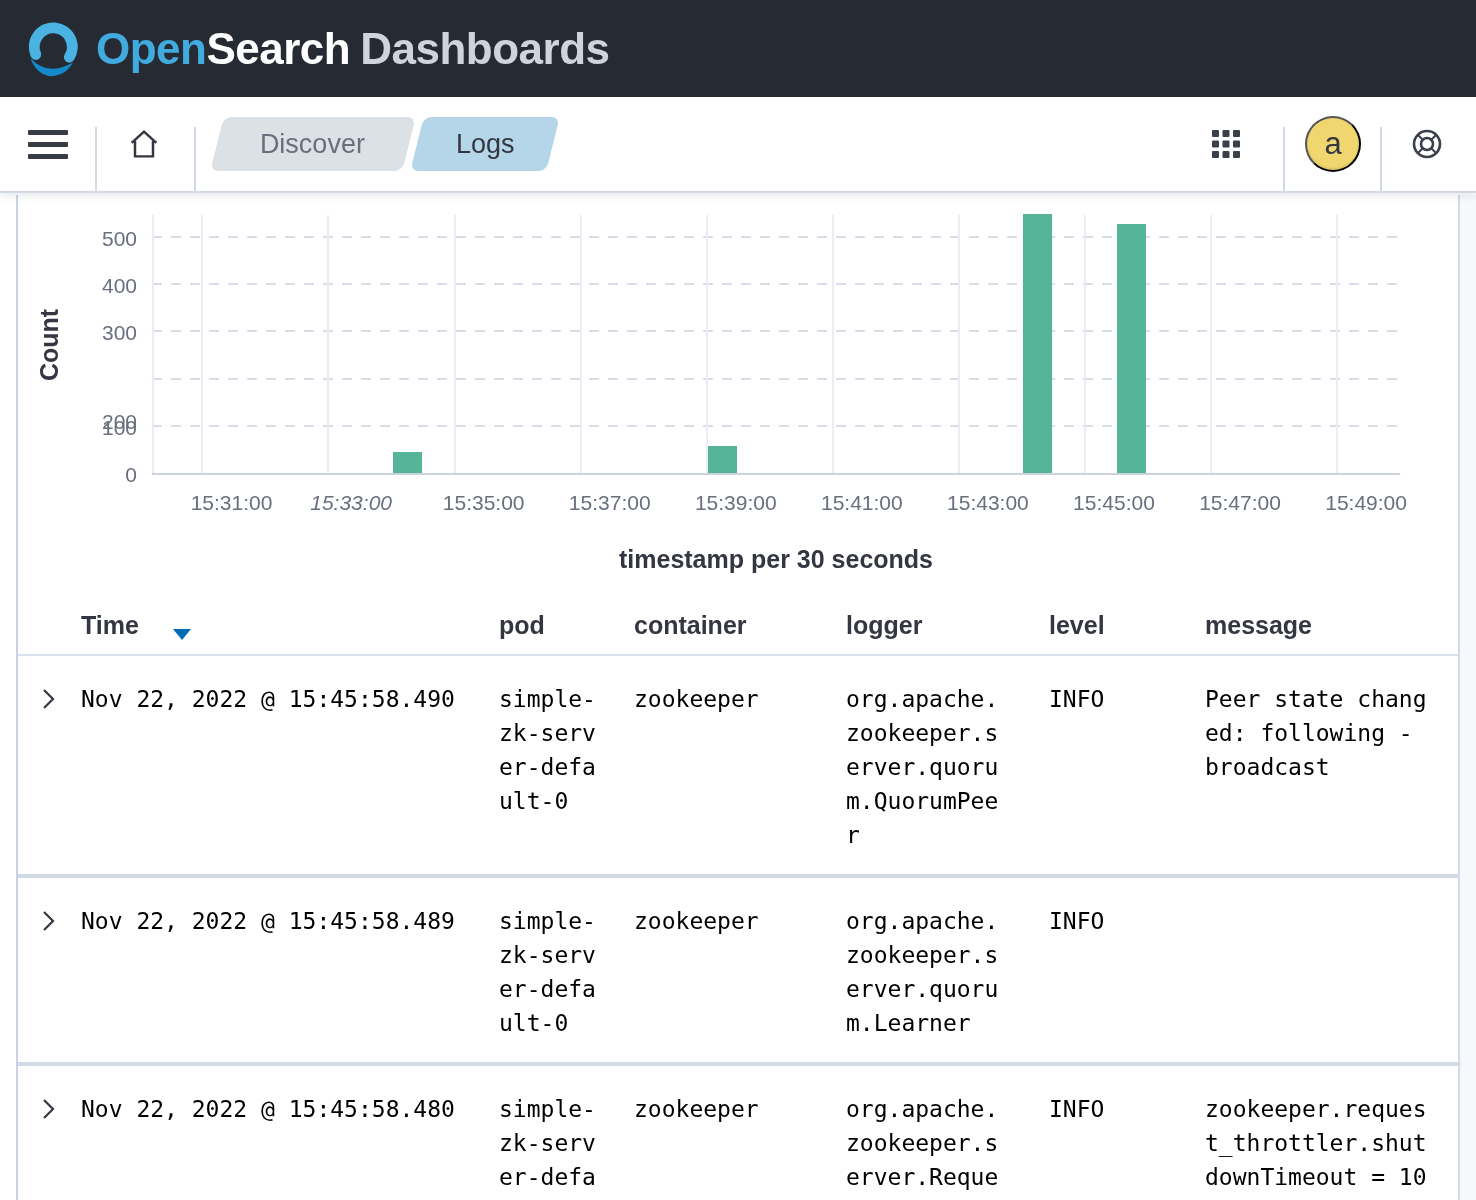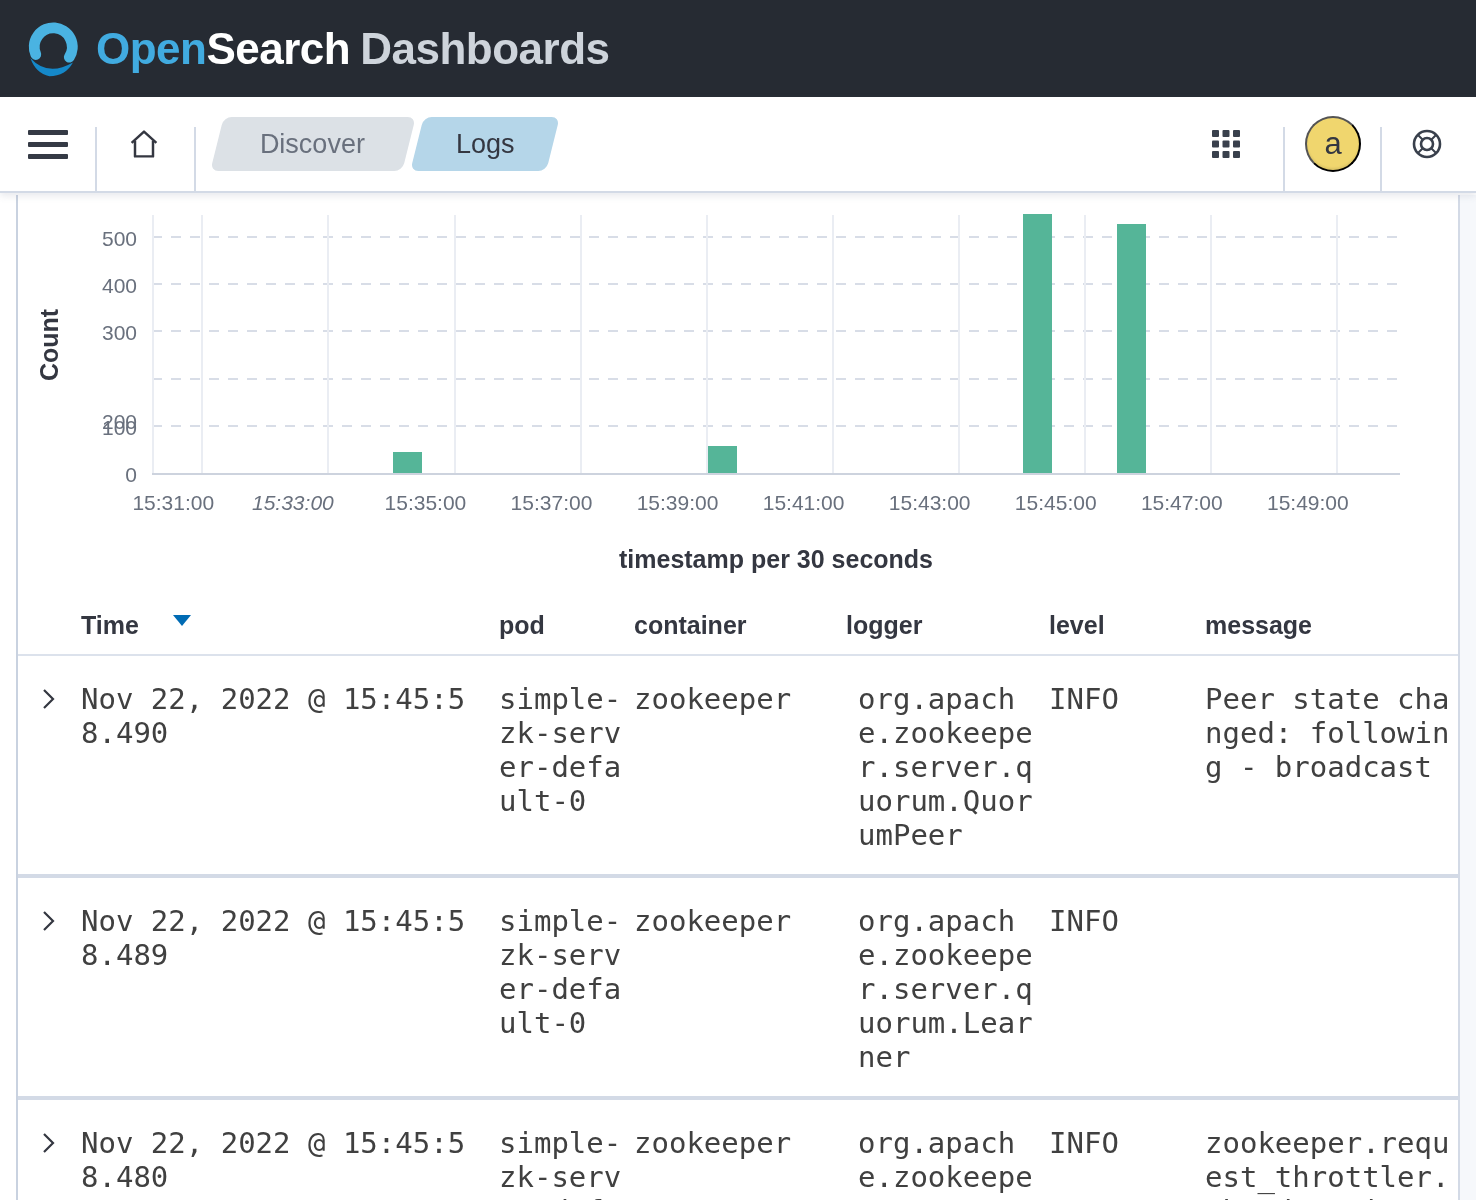--- a/index.html
+++ b/index.html
@@ -52,39 +52,39 @@
   .y-axis-title { position:absolute; left:0; top:137px; width:100px; height:30px; text-align:center;
                   transform:rotate(-90deg); font-weight:700; font-size:25px; color:#343741; }
   .y-tick { position:absolute; left:62px; width:75px; height:28px; line-height:28px;
             text-align:right; font-size:21px; color:#69707D; }
   .plot { position:absolute; left:152px; top:22px; width:1248px; height:260px;
           border-bottom:2px solid #CDD3DE; }
   .vgrid { position:absolute; top:0; bottom:0; width:2px; background:#EAEDF3; }
   .hgrid { position:absolute; left:0; right:0; height:2px;
            background:repeating-linear-gradient(90deg,#D8DDE7 0 10px,transparent 10px 19px); }
   .bar { position:absolute; bottom:0; width:29px; background:#55B598; cursor:pointer; }
-  .x-tick { position:absolute; top:298px; width:140px; margin-left:-70px; text-align:left;
+  .x-tick { position:absolute; top:298px; width:140px; margin-left:-70px; text-align:right;
             font-size:21px; color:#69707D; }
   .x-axis-title { position:absolute; left:152px; width:1248px; top:352px; text-align:center;
                   font-weight:700; font-size:25px; color:#343741; }
 
   
   .log-table { margin:0 18px 0 18px; }
   .lrow { display:grid; grid-template-columns:63px 418px 135px 212px 203px 156px auto; }
   .thead { height:59px; align-items:center; border-bottom:2px solid #DCE2EC; }
-  .th { font-weight:700; font-size:25px; color:#343741; display:flex; align-items:flex-start;gap:23px; }
+  .th { font-weight:700; font-size:25px; color:#343741; display:flex; align-items:flex-end;gap:23px; }
   .sort-arrow { width:0; height:0; border-left:9px solid transparent; border-right:9px solid transparent;
                 border-top:11px solid #006BB4; margin-left:11px; margin-top:4px; }
   .trow { padding-top:26px; padding-bottom:22px; }
   .trow + .trow { border-top:4px solid #D3DAE6; }
-  .cell { font-family:"DejaVu Sans Mono","Liberation Mono",monospace; font-size:29px; line-height:34px;
-          color:#404040; }
+  .cell { font-family:"DejaVu Sans Mono","Liberation Mono",monospace; font-size:23px; line-height:34px;
+          color:#000000; }
   .ci { word-break:break-all; }
   .ci-pod { max-width:7.5ch; }
-  .ci-logger { max-width:11.5ch;margin-left:12px; }
+  .ci-logger { max-width:11.5ch; }
   .ci-message { max-width:16.5ch; }
   .expand-cell { padding-left:16px; padding-top:3px; }
   .expand-btn { background:none; border:none; cursor:pointer; padding:0; }
 </style>
 </head>
 <body>
 
 <header class="app-header">
   <svg class="logo-mark" viewBox="0 0 64 64">
     <path d="M13 38 A 21 21 0 1 1 50 41" fill="none" stroke="#4AB3E2" stroke-width="12" stroke-linecap="round"></path>

